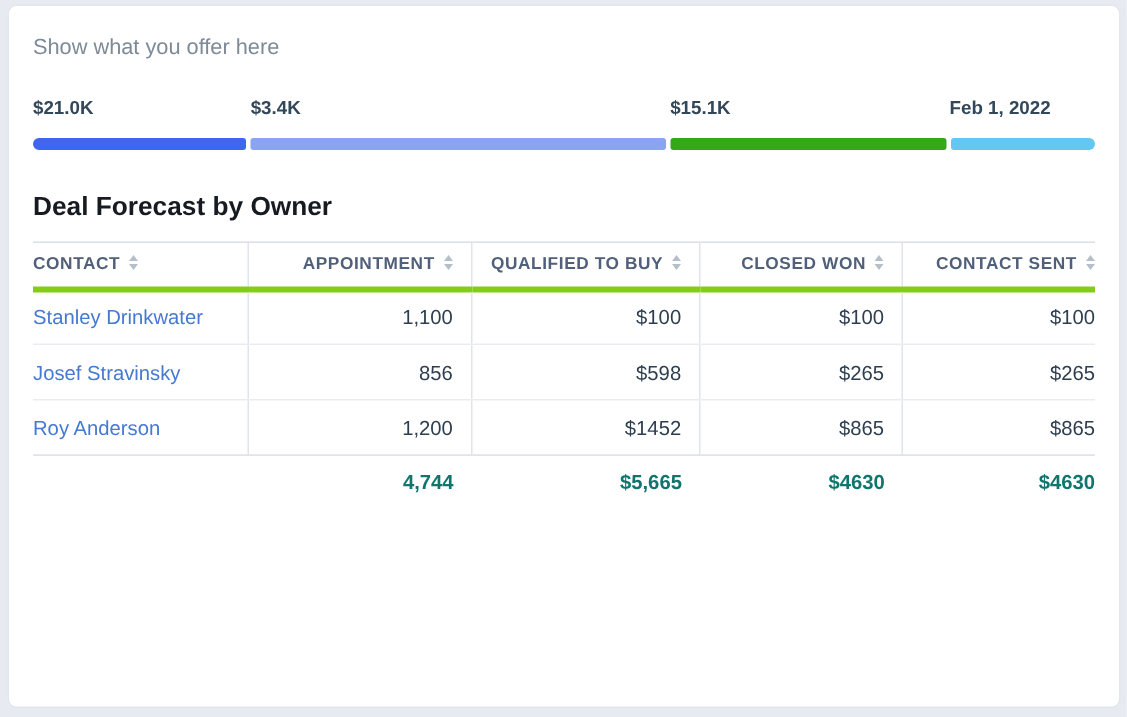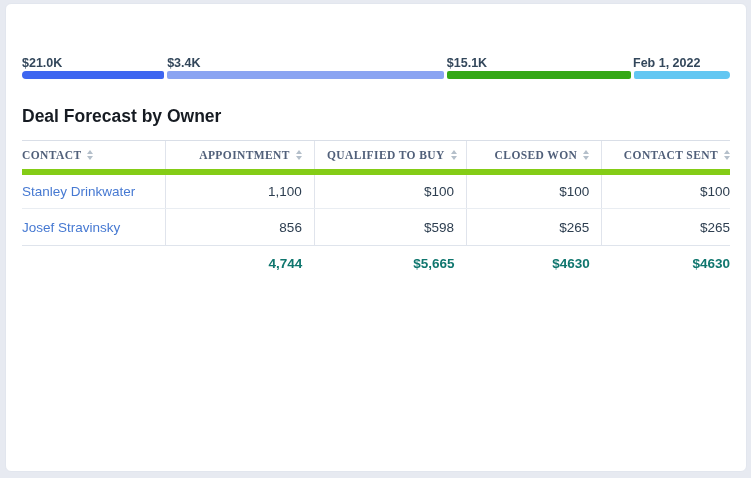--- a/index.html
+++ b/index.html
@@ -29,21 +29,21 @@
   }
   .subtitle {
     margin-top: 5px; font-size: 14.5px; color: #7d8a97;
   }
   
   .progress-wrap { margin-top: 25px; }
   .progress-labels {
     position: relative; height: 17px; width: 100%;
   }
   .progress-labels .plabel {
-    position: absolute; top: 12px;
+    position: absolute; top: 0;
     font-size: 12.5px; font-weight: 600; color: #33475b;
     white-space: nowrap;
   }
   .progress-bar {
     margin-top: 10px;
     display: flex; gap: 3px;
     height: 8px; width: 100%;
   }
   .progress-bar .seg { border-radius: 2px; }
   .progress-bar .seg:first-child { border-radius: 4px 2px 2px 4px; }
@@ -56,27 +56,26 @@
   
   table {
     margin-top: 13px;
     width: 100%;
     border-collapse: collapse;
     table-layout: fixed;
   }
   thead th {
     height: 31px;
     border-top: 1px solid #d9dee7;
-    border-bottom: 6px solid #84cc16;
+    border-bottom: 4px solid #84cc16;
     font-size: 11.5px; font-weight: 700;
     color: #51607a; letter-spacing: 0.4px;
     text-align: right; padding: 0 12px;
     white-space: nowrap;
     cursor: pointer;
-    font-family: Liberation Serif, serif;
   }
   thead th.col-contact { text-align: left; padding-left: 0; }
   thead th:last-child { padding-right: 0; }
   th:nth-child(n+2), tbody td:nth-child(n+2) { border-left: 1px solid #e0e4ec; }
   tbody td {
     height: 37px;
     border-bottom: 1px solid #e9edf2;
     font-size: 13.5px; color: #2d3e50;
     text-align: right; padding: 0 12px;
     white-space: nowrap;
@@ -110,20 +109,21 @@
     width: 0; height: 0;
     border-left: 3.5px solid transparent; border-right: 3.5px solid transparent;
     border-top: 4px solid #b4bfca;
   }
 </style>
 </head>
 <body>
 
 <div class="card">
 
+  <div class="subtitle">Show what you offer here</div>
 
   <div class="progress-wrap">
     <div class="progress-labels">
       <span class="plabel" style="left: 0%;">$21.0K</span>
       <span class="plabel" style="left: 20.5%;">$3.4K</span>
       <span class="plabel" style="left: 60%;">$15.1K</span>
       <span class="plabel" style="left: 86.3%;">Feb 1, 2022</span>
     </div>
     <div class="progress-bar">
       <div class="seg" style="background: rgb(62, 102, 240); flex-grow: 142;"></div>
@@ -185,20 +185,27 @@
         <td>$100</td>
         <td>$100</td>
       </tr>
       <tr>
         <td class="cell-contact"><a>Josef Stravinsky</a></td>
         <td>856</td>
         <td>$598</td>
         <td>$265</td>
         <td>$265</td>
       </tr>
+      <tr>
+        <td class="cell-contact"><a>Roy Anderson</a></td>
+        <td>1,200</td>
+        <td>$1452</td>
+        <td>$865</td>
+        <td>$865</td>
+      </tr>
     </tbody>
     <tfoot>
       <tr>
         <td></td>
         <td>4,744</td>
         <td>$5,665</td>
         <td>$4630</td>
         <td>$4630</td>
       </tr>
     </tfoot>

